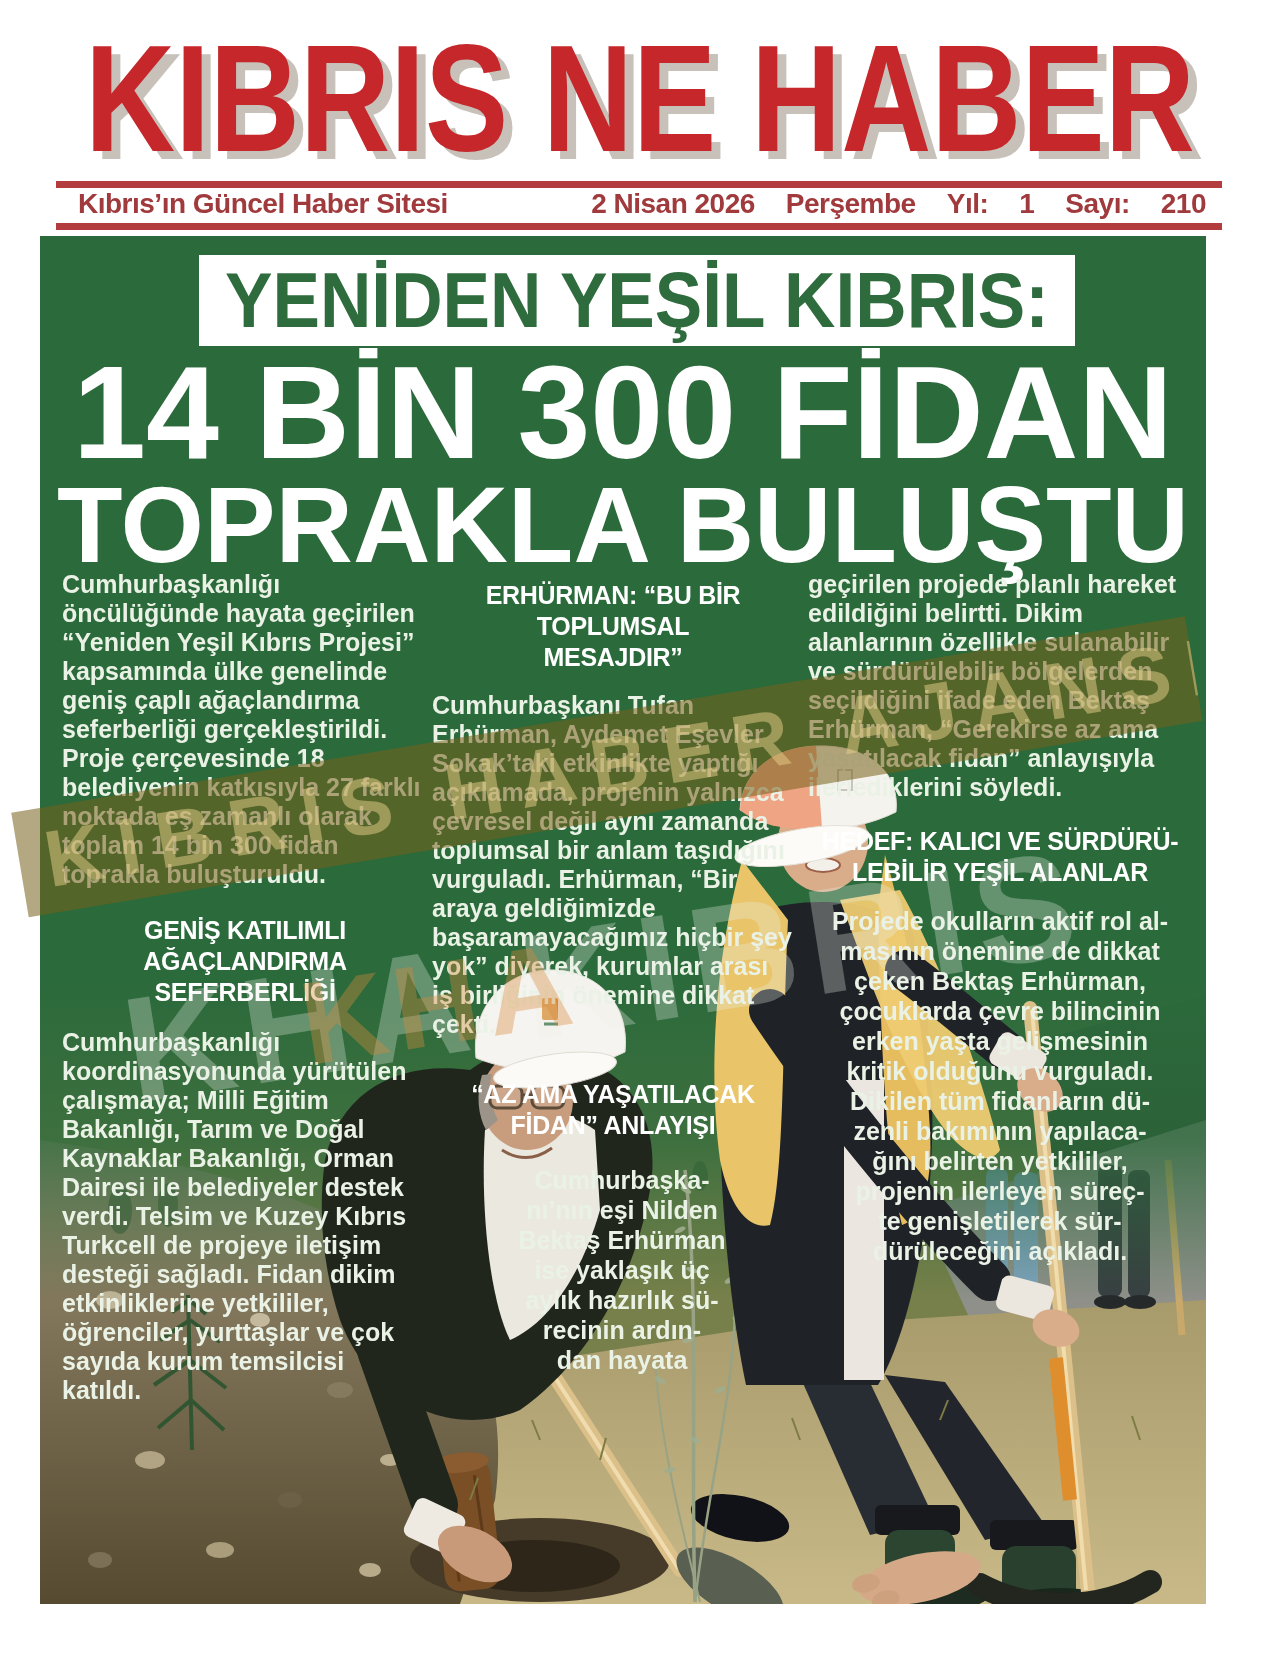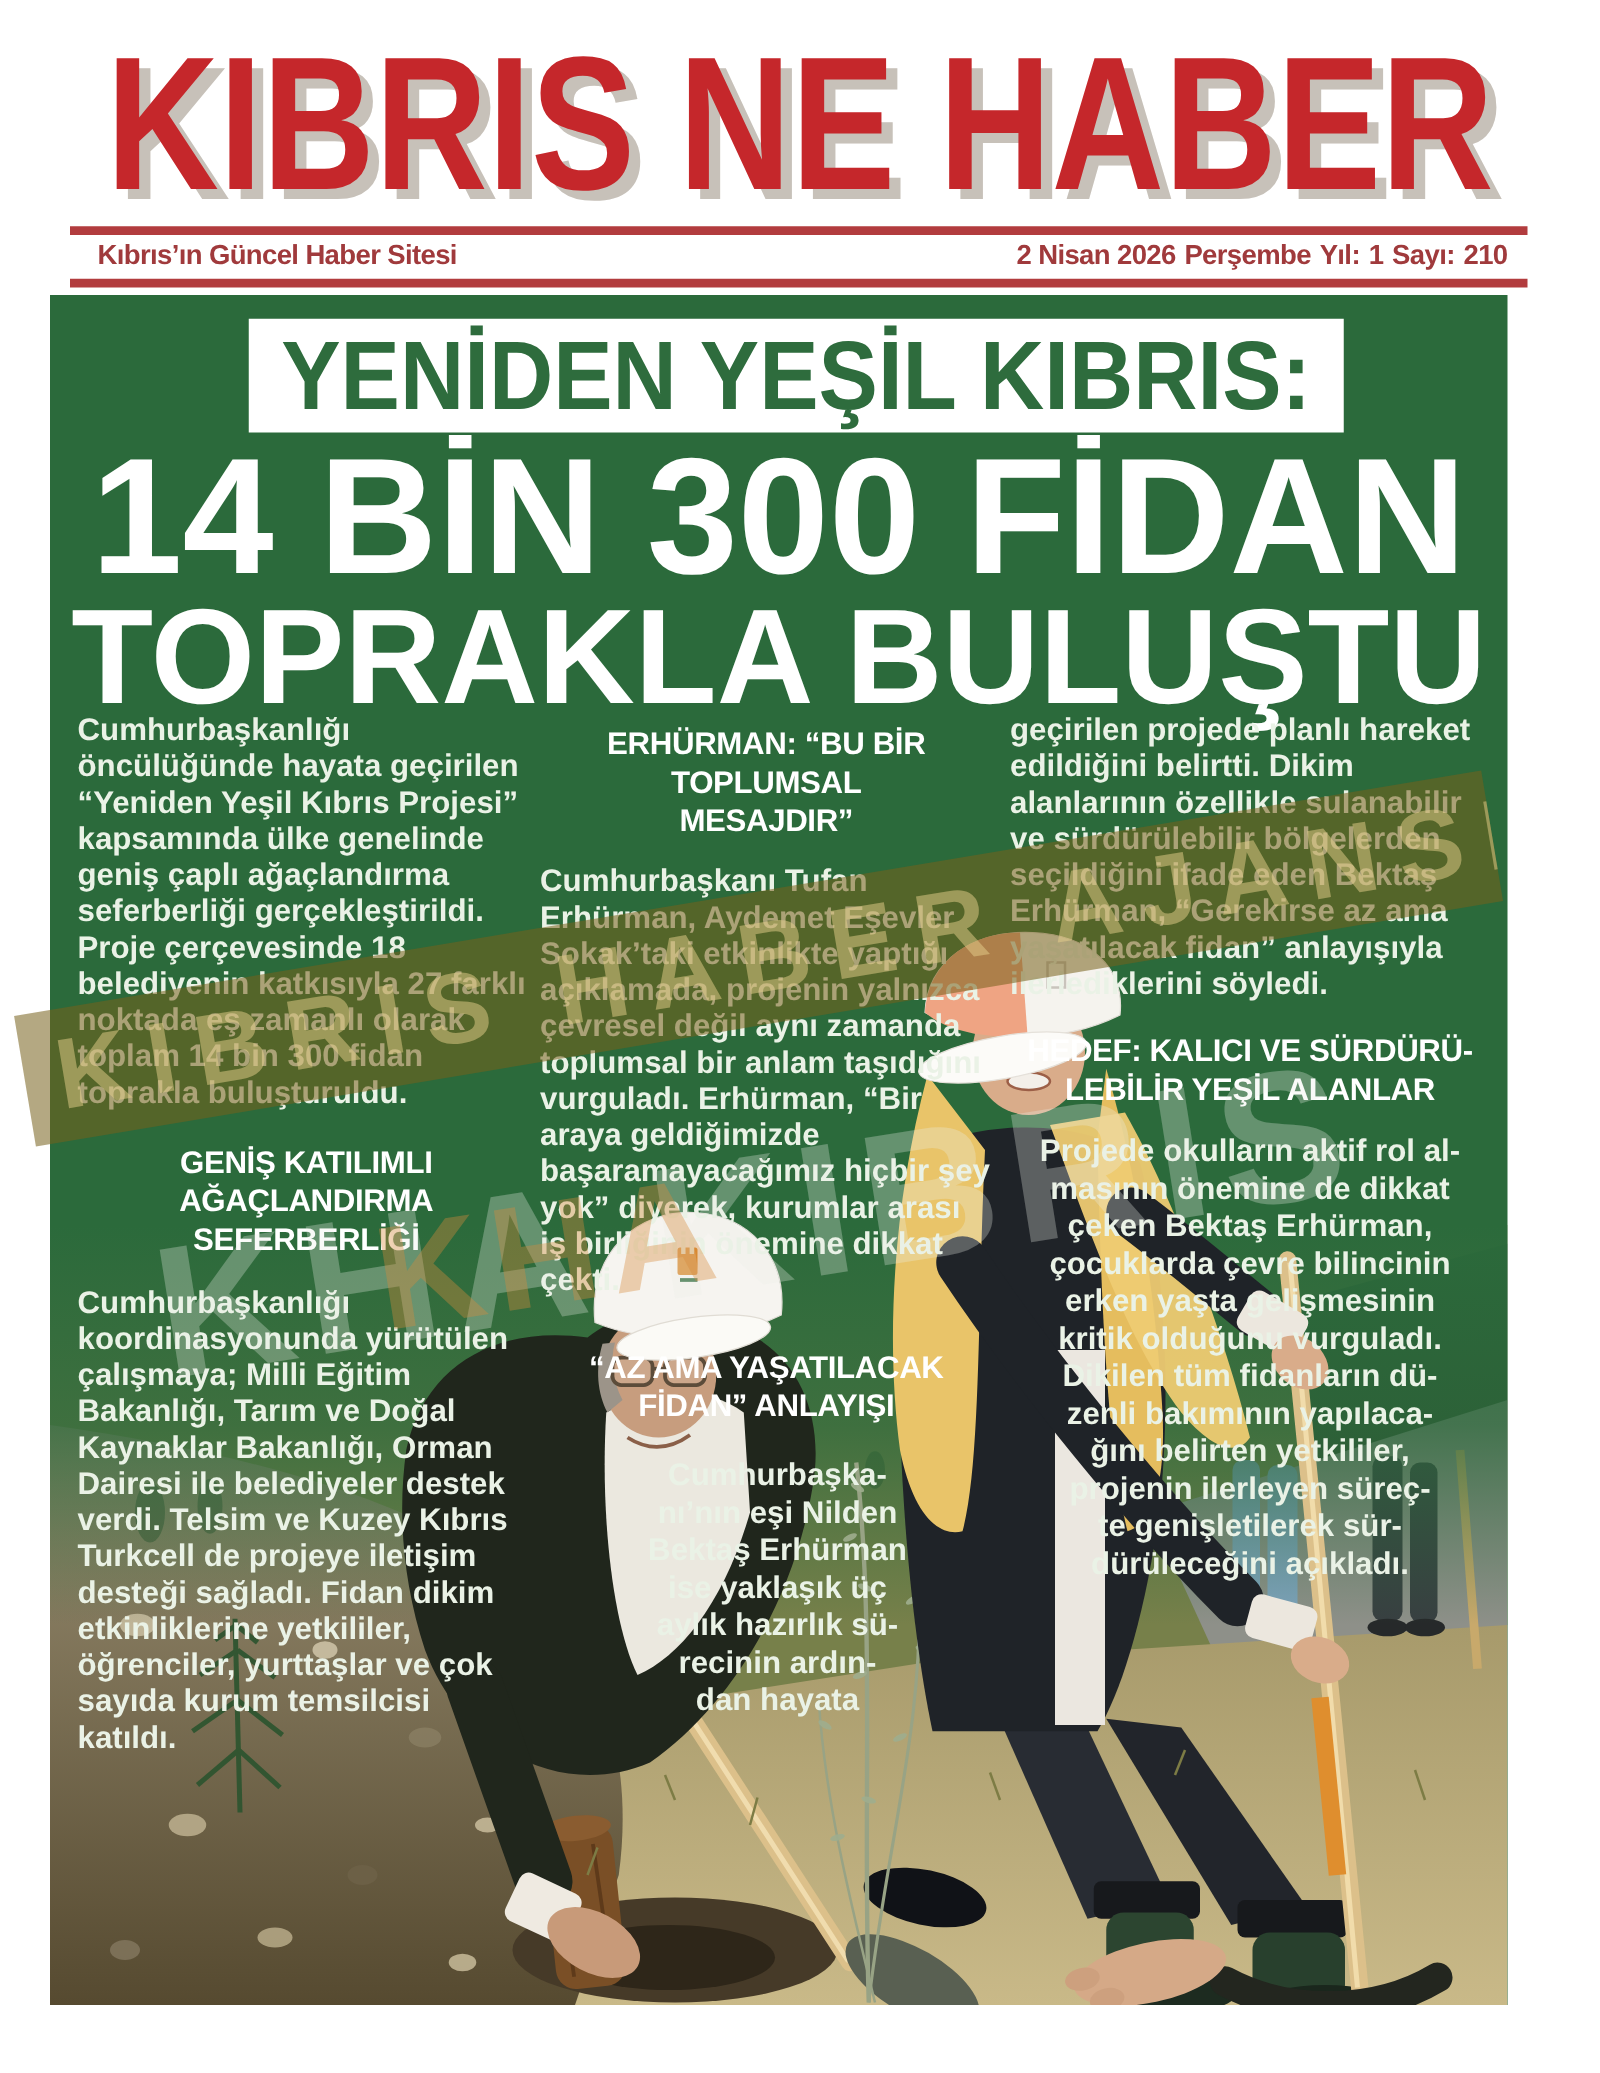--- a/index.html
+++ b/index.html
@@ -4,22 +4,22 @@
 <style>
   html,body{margin:0;padding:0;background:#ffffff;}
   .page{position:relative;width:1280px;height:1658px;background:#ffffff;overflow:hidden;
         font-family:"Liberation Sans", sans-serif;}
   
   .masthead-svg{position:absolute;left:0;top:18px;width:1280px;height:165px;}
   .rule{position:absolute;left:56px;width:1166px;height:7px;background:#b23c3e;}
   .rule1{top:181px;} .rule2{top:223px;}
   .dateline{position:absolute;left:78px;top:186px;width:1128px;height:36px;
             display:flex;align-items:center;justify-content:space-between;
-            color:#a03a3c;font-weight:bold;font-size:22px;letter-spacing:-0.5px;}
-  .dateline .right{display:flex;gap:7px;align-items:center;}
+            color:#a03a3c;font-weight:bold;font-size:28px;letter-spacing:-0.5px;}
+  .dateline .right{display:flex;gap:31px;align-items:center;}
   .dateline .right span{white-space:nowrap;}
   
   .panel{position:absolute;left:40px;top:236px;width:1166px;height:1368px;
          background:#2b6a3b;overflow:hidden;}
   .kicker-box{position:absolute;left:159px;top:19px;width:876px;height:91px;background:#ffffff;z-index:2;}
   .headline-svg{position:absolute;left:0;top:112px;width:1166px;height:240px;z-index:2;}
   
   .col{position:absolute;z-index:3;color:#eaf2e6;font-size:25px;line-height:29px;}
   .col1{left:22px;top:330px;width:366px;}
   .col2{left:392px;top:330px;width:362px;}

